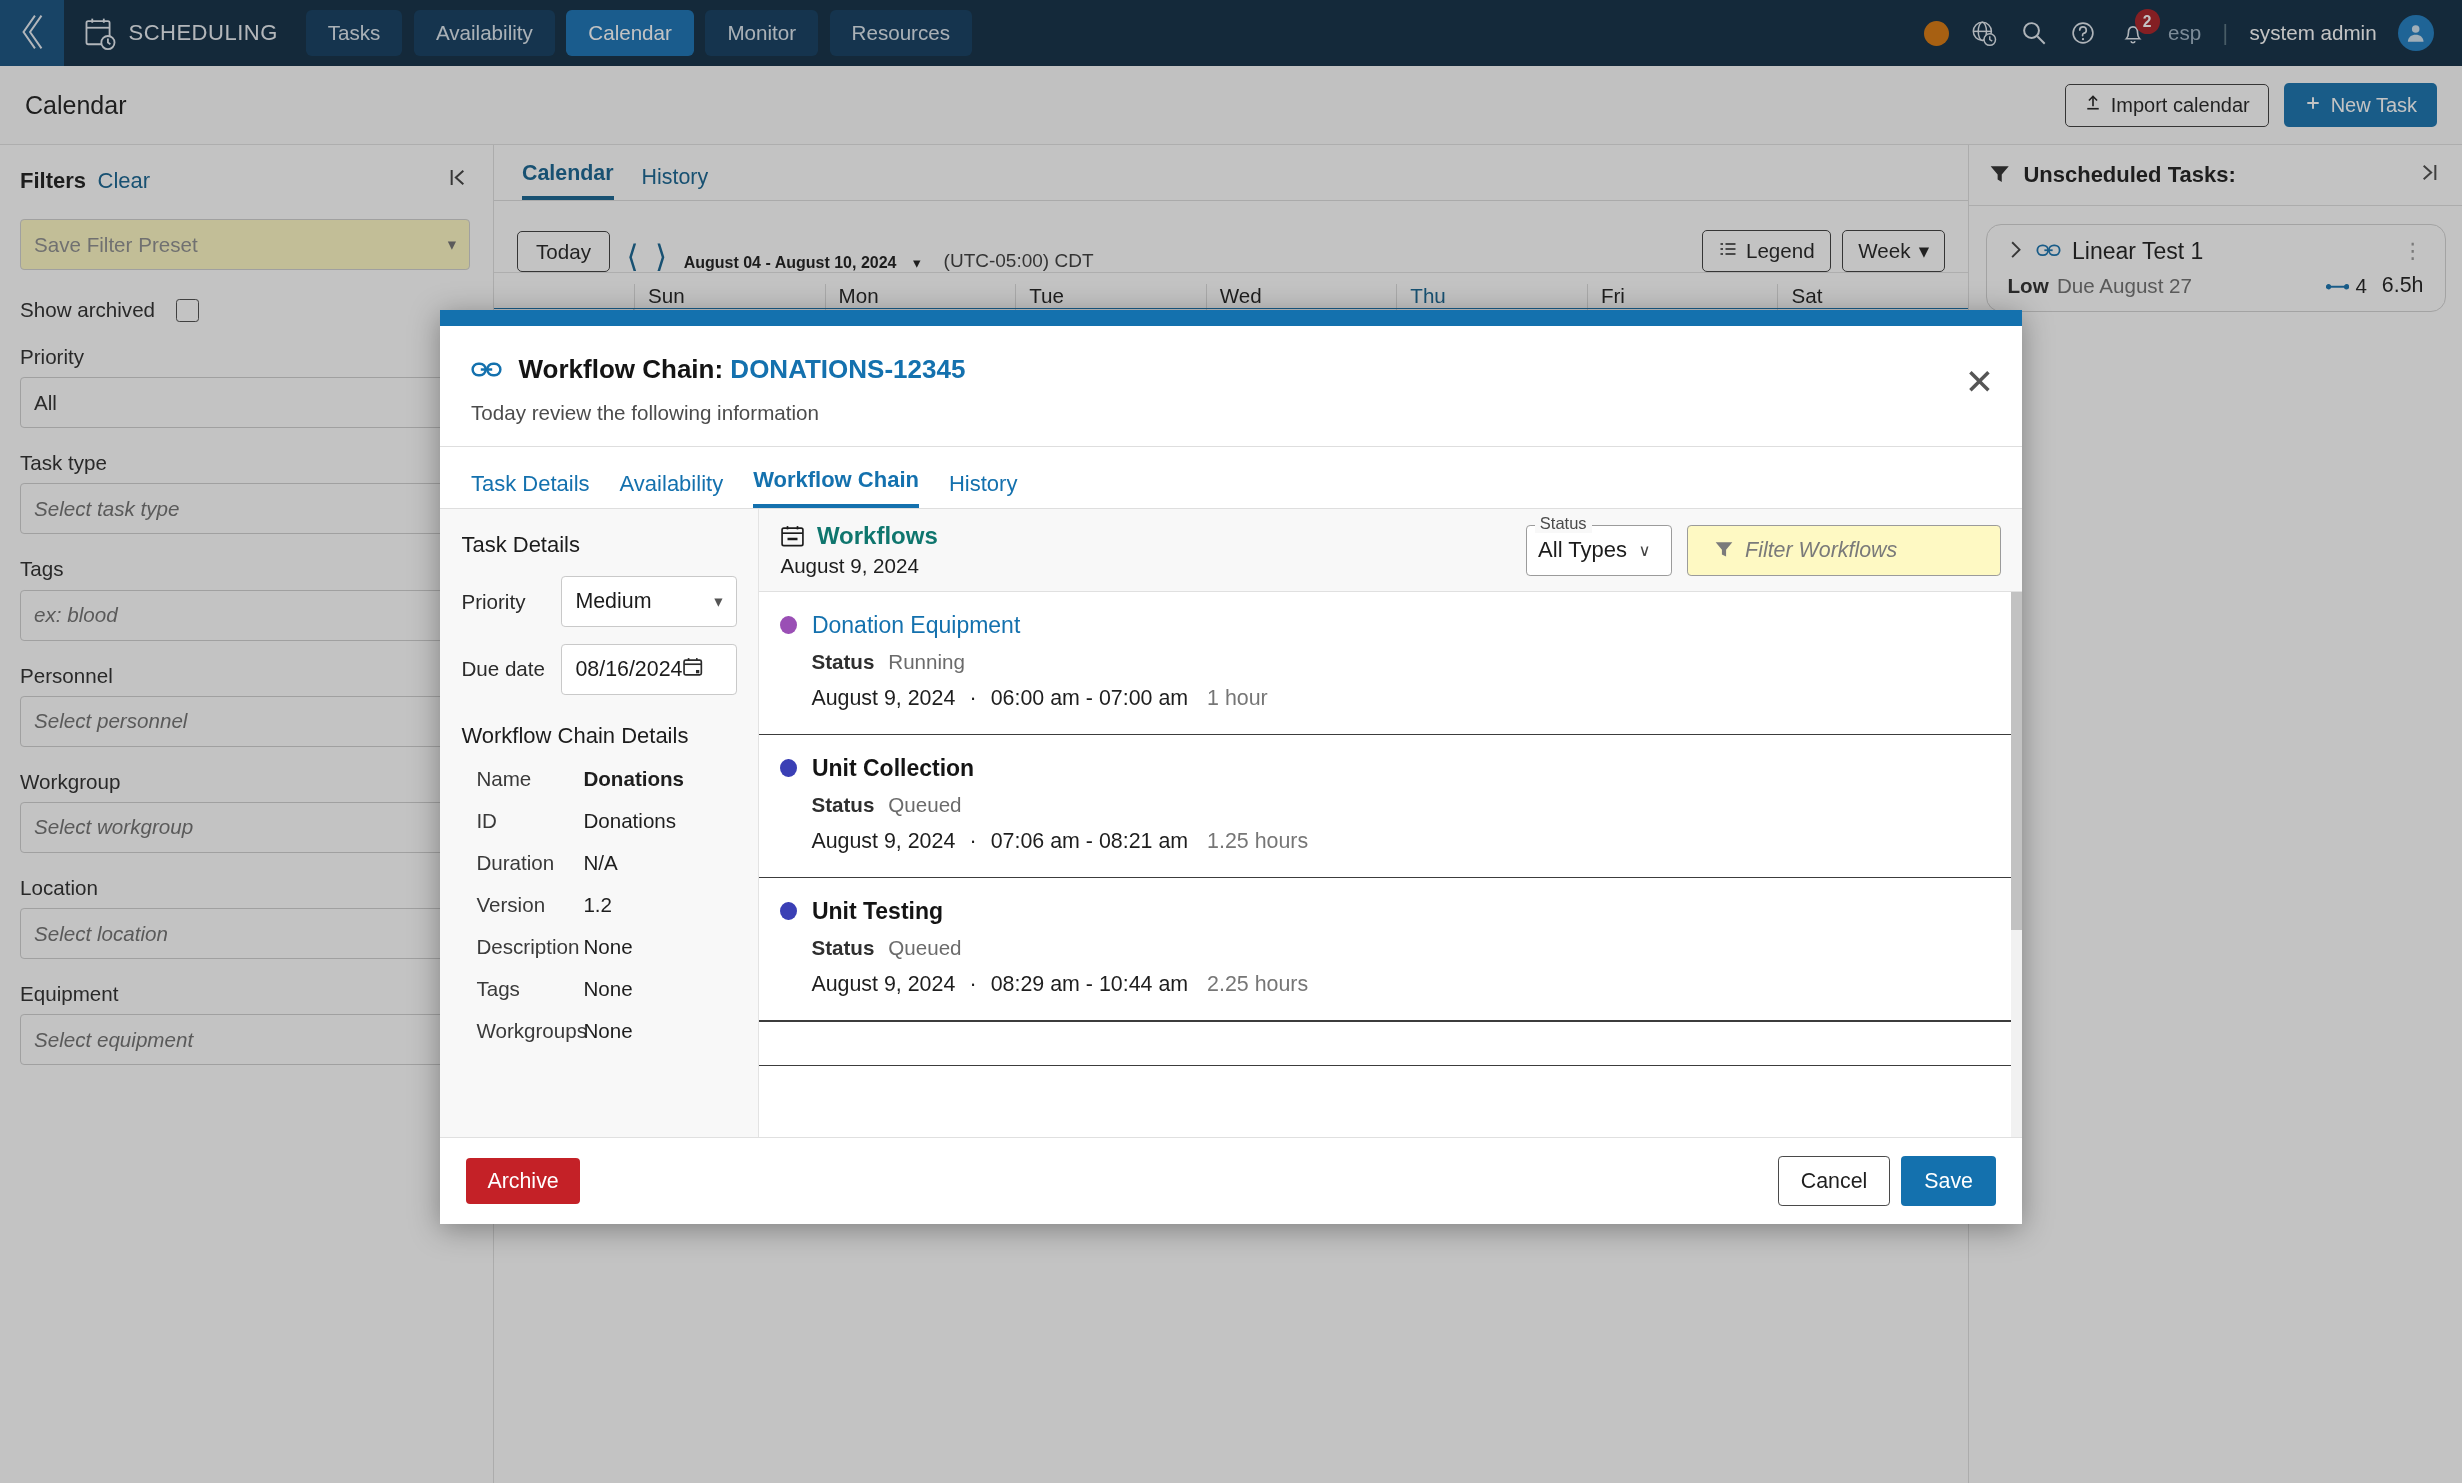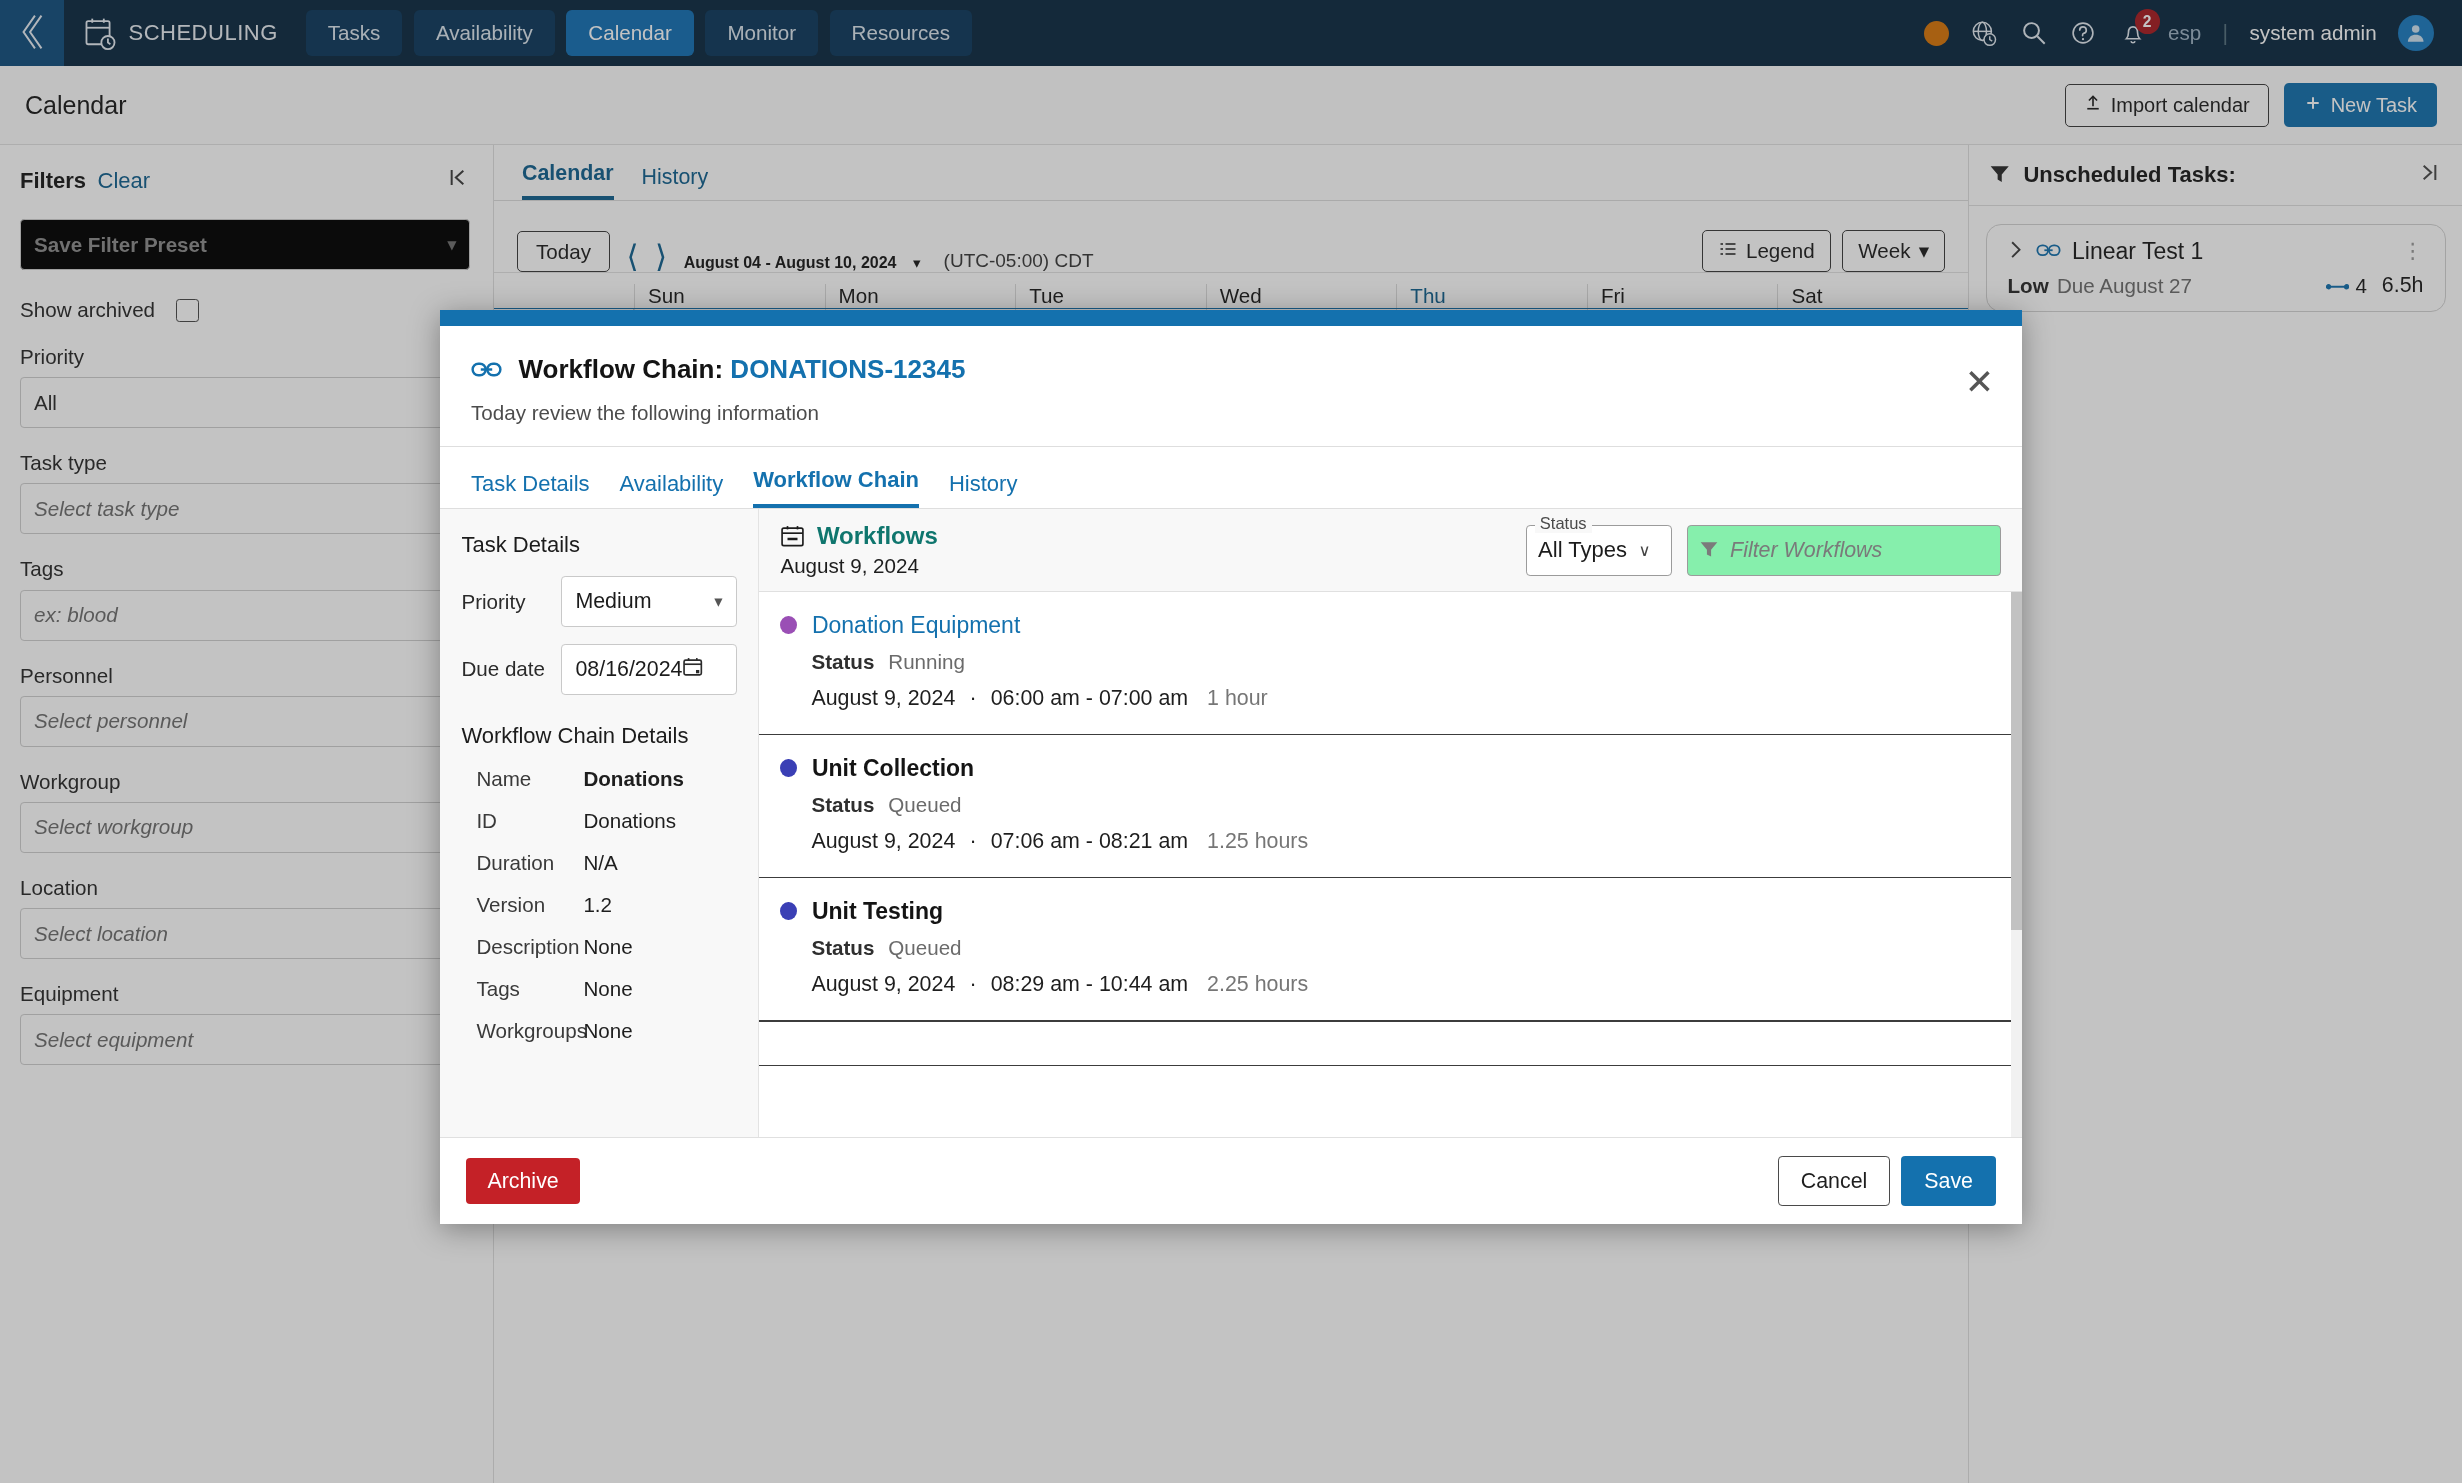--- a/index.html
+++ b/index.html
@@ -88,21 +88,21 @@
   .filters-clear { font-size:22px; color:#12618f; cursor:pointer; }
   .collapse-left { margin-left:auto; cursor:pointer; color:#3d3d3d; font-size:25px; }
   .field { margin-top:23px; }
   .field-label { font-size:20.6px; color:#2a2a2a; margin-bottom:8.2px; display:block; }
   .field-input {
     width:100%; height:51px; border:0.8px solid #cfcfcf; border-radius:4.1px;
     background:#fff; padding:0 13px; font-size:20.6px; color:#2c2c2c;
     display:flex; align-items:center; font-family:"Liberation Sans", sans-serif;
   }
   .field-input.ph { color:#6e6e6e; font-style:italic; }
-  .field-input.disabled { background:#000000; color:#8d8d8d;font-weight:bold; }
+  .field-input.disabled { background:#fef9c3; color:#8d8d8d; }
   .field-input .caret { margin-left:auto; color:#6f6f6f; font-size:16.5px; }
   .row-check { display:flex; align-items:center; gap:21.4px; margin-top:28px; }
   .row-check .lbl { font-size:20.6px; color:#2a2a2a; }
   .checkbox {
     width:23px; height:23px; border:1.6px solid #4a4a4a; border-radius:3.3px; background:#fff;
   }
 
   
   .calendar-col { flex:1 1 auto; background:#fff; display:flex; flex-direction:column; min-width:0; }
   .cal-tabs {
@@ -244,22 +244,22 @@
     position:relative; border:0.8px solid #9b9b9b; border-radius:4.1px; background:#fff;
     height:51px; min-width:146px; display:flex; align-items:center;
     padding:0 11.5px; font-size:22px; color:#1c1c1c;
   }
   .status-select .lgd {
     position:absolute; top:-11.5px; left:8.2px; background:#f8f8f8; padding:0 5px;
     font-size:16.5px; color:#4a4a4a;
   }
   .status-select .caret { margin-left:11.5px; color:#444; font-size:16.5px; }
   .filter-box {
-    border:0.8px solid #9b9b9b; border-radius:4.1px; background:#86efac; height:51px;
-    width:314px; display:flex; align-items:center; gap:11.5px; padding:0 11px;
+    border:0.8px solid #9b9b9b; border-radius:4.1px; background:#fef9c3; height:51px;
+    width:314px; display:flex; align-items:center; gap:11.5px; padding:0 26px;
   }
   .filter-box svg { width:20px; height:20px; fill:#7b7b7b; }
   .filter-box .ph { font-size:21.4px; color:#7a7a7a; font-style:italic; }
   .wf-list { flex:1 1 auto; overflow:hidden; position:relative; }
   .wf-item { padding:20px 21.4px 23px 21.4px; border-bottom:1.6px solid #3c3c3c; }
   .wf-item:last-child { border-bottom:none; }
   .wf-item-t { display:flex; align-items:center; gap:15px; }
   .wf-dot { width:16.5px; height:18px; border-radius:50%; flex:0 0 16.5px; }
   .wf-name { font-size:23px; color:#1471ae; cursor:pointer; }
   .wf-name.plain { color:#141414; font-weight:bold; }

